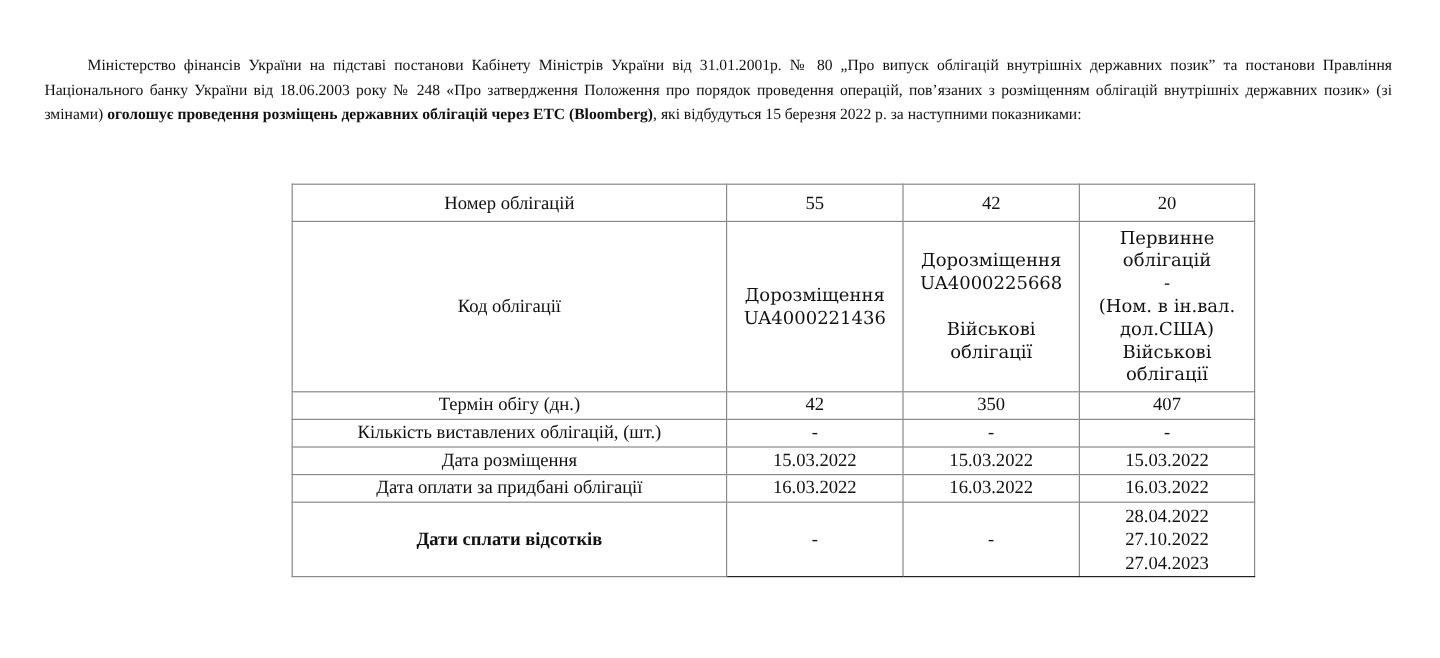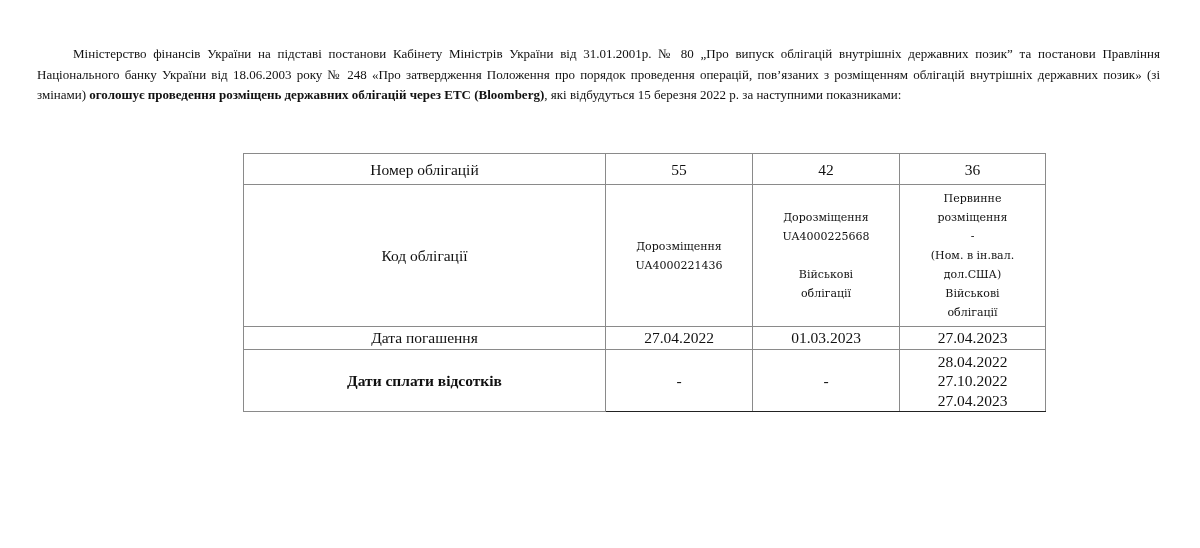--- a/index.html
+++ b/index.html
@@ -12,21 +12,21 @@
   table.bonds { position:absolute; left:243px; top:153px; border-collapse:collapse;
                 font-size:15.5px; }
   table.bonds td { border:1px solid #8a8a8a; text-align:center; vertical-align:middle;
                    padding:0 2px; line-height:19px; }
   col.c0 { width:362px; } col.c1 { width:147px; } col.c2 { width:147px; } col.c3 { width:146px; }
   tr.r-num td { height:30px; }
   tr.r-code td { height:141px; }
   tr.r-std td { height:22px; line-height:20px; }
   tr.r-int td { height:60px;text-align:center; }
   tr.r-int td.last { line-height:19.5px; padding-top:1px; }
-  .code-cell { font-family:"DejaVu Serif", serif; font-size:11px; line-height:19px; }
+  .code-cell { font-family:"DejaVu Serif", serif; font-size:15px; line-height:19px; }
   .code-cell .gap { height:19px; }
   table.bonds tr:last-child td { border-bottom:1.5px solid #222; }
   table.bonds tr.r-int td:first-child { border-bottom-color:#8a8a8a;font-weight:bold; }
 </style>
 </head>
 <body>
 
 <div class="intro">
   <p><span>Міністерство фінансів України на підставі постанови Кабінету Міністрів України від 31.01.2001р. № 80 „Про випуск облігацій внутрішніх державних позик” та постанови Правління Національного банку України від 18.06.2003 року № 248 «Про затвердження Положення про порядок проведення операцій, пов’язаних з розміщенням облігацій внутрішніх державних позик» (зі змінами) </span><b>оголошує проведення розміщень державних облігацій через ЕТС (Bloomberg)</b><span>, які відбудуться 15 березня 2022 р. за наступними показниками:</span></p>
 </div>
@@ -36,50 +36,68 @@
       <col class="c0">
       <col class="c1">
       <col class="c2">
       <col class="c3">
     </colgroup>
   <tbody>
       <tr class="r-num">
     <td>Номер облігацій</td>
     <td>55</td>
     <td>42</td>
-    <td>36</td>
+    <td>20</td>
   </tr>
   <tr class="r-code">
     <td>Код облігації</td>
     <td class="code-cell">
       <div>Дорозміщення</div>
       <div>UA4000221436</div>
     </td>
     <td class="code-cell">
       <div>Дорозміщення</div>
       <div>UA4000225668</div>
       <div class="gap"></div>
       <div>Військові</div>
       <div>облігації</div>
     </td>
     <td class="code-cell">
       <div>Первинне</div>
-      <div>розміщення</div>
+      <div>облігацій</div>
       <div>-</div>
       <div>(Ном. в ін.вал.</div>
       <div>дол.США)</div>
       <div>Військові</div>
       <div>облігації</div>
     </td>
   </tr>
   <tr class="r-std">
-    <td>Дата погашення</td>
-    <td>27.04.2022</td>
-    <td>01.03.2023</td>
-    <td>27.04.2023</td>
+    <td>Термін обігу (дн.)</td>
+    <td>42</td>
+    <td>350</td>
+    <td>407</td>
+  </tr>
+  <tr class="r-std">
+    <td>Кількість виставлених облігацій, (шт.)</td>
+    <td>-</td>
+    <td>-</td>
+    <td>-</td>
+  </tr>
+  <tr class="r-std">
+    <td>Дата розміщення</td>
+    <td>15.03.2022</td>
+    <td>15.03.2022</td>
+    <td>15.03.2022</td>
+  </tr>
+  <tr class="r-std">
+    <td>Дата оплати за придбані облігації</td>
+    <td>16.03.2022</td>
+    <td>16.03.2022</td>
+    <td>16.03.2022</td>
   </tr>
   <tr class="r-int">
     <td>Дати сплати відсотків</td>
     <td>-</td>
     <td>-</td>
     <td class="last">
       <div>28.04.2022</div>
       <div>27.10.2022</div>
       <div>27.04.2023</div>
     </td>

